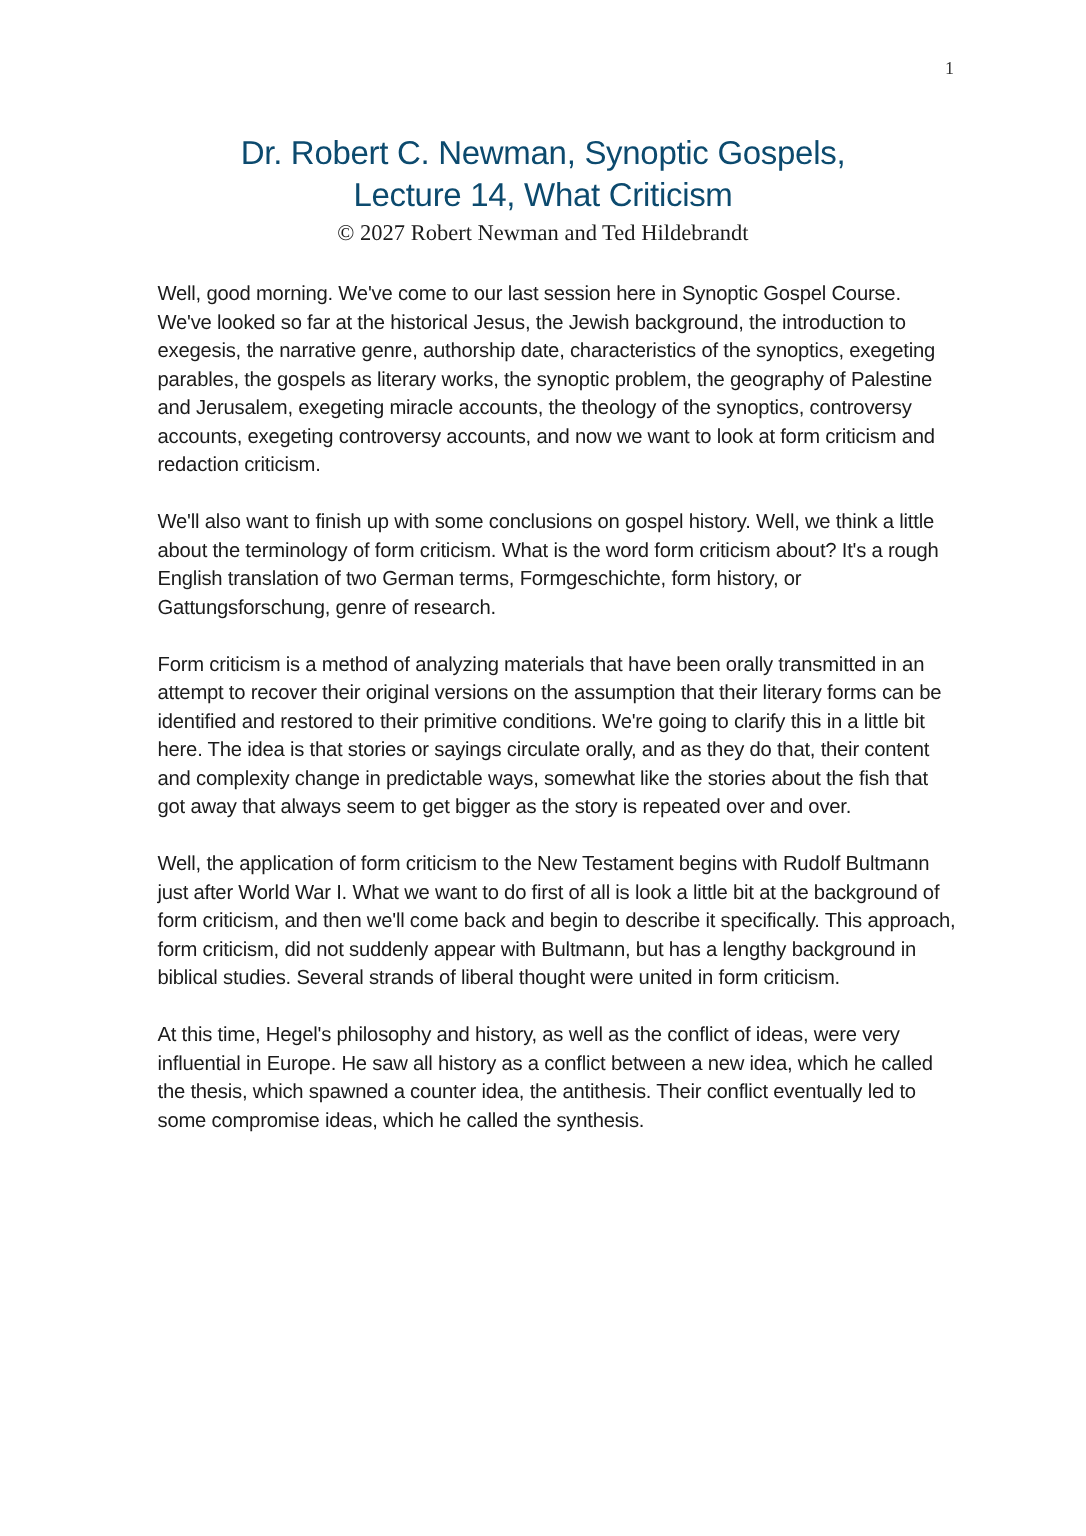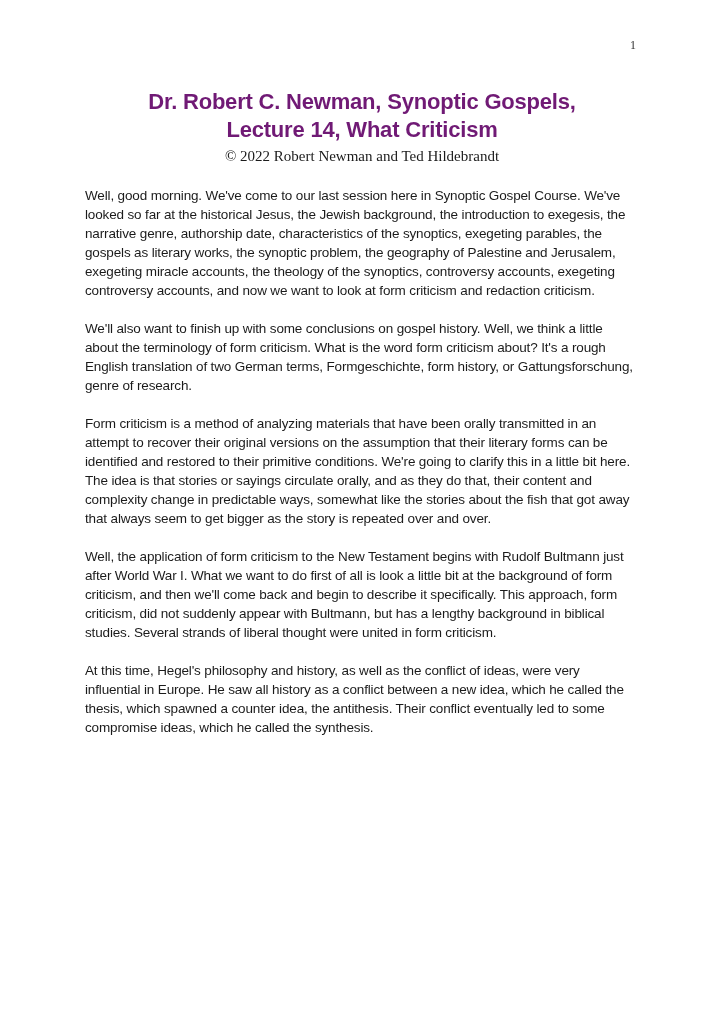--- a/index.html
+++ b/index.html
@@ -21,57 +21,58 @@
     font-family: "Liberation Serif", serif;
     font-size: 12px;
     color: #333333;
   }
   .doc-header {
     padding-top: 88px;
     text-align: center;
   }
   .doc-title {
     font-size: 22px;
-    font-weight: bold;
+    font-weight: normal;
     line-height: 28px;
-    color: #701a75;
+    color: #0c4a6e;
     letter-spacing: -0.2px;
   }
   .doc-copyright {
     margin-top: 3px;
     font-family: "Liberation Serif", serif;
     font-size: 15px;
     line-height: 19px;
     color: #1b1b1b;
   }
   .doc-body {
     margin-top: 20px;
     padding: 0 86px 0 85px;
   }
   .doc-body p {
     font-size: 13.5px;
     line-height: 19px;
     letter-spacing: -0.15px;
     margin-bottom: 19px;
     text-align: left;
+    margin-left: 20px;
   }
 </style>
 </head>
 <body>
 
 <div class="page">
 
   <span class="page-number">1</span>
 
   <div class="doc-header">
     <div class="doc-title">
       <div>Dr. Robert C. Newman, Synoptic Gospels,</div>
       <div>Lecture 14, What Criticism</div>
     </div>
-    <div class="doc-copyright">© 2022 Robert Newman and Ted Hildebrandt</div>
+    <div class="doc-copyright">© 2027 Robert Newman and Ted Hildebrandt</div>
   </div>
 
   <div class="doc-body">
     <p>Well, good morning. We've come to our last session here in Synoptic Gospel Course. We've looked so far at the historical Jesus, the Jewish background, the introduction to exegesis, the narrative genre, authorship date, characteristics of the synoptics, exegeting parables, the gospels as literary works, the synoptic problem, the geography of Palestine and Jerusalem, exegeting miracle accounts, the theology of the synoptics, controversy accounts, exegeting controversy accounts, and now we want to look at form criticism and redaction criticism.</p>
     <p>We'll also want to finish up with some conclusions on gospel history. Well, we think a little about the terminology of form criticism. What is the word form criticism about? It's a rough English translation of two German terms, Formgeschichte, form history, or Gattungsforschung, genre of research.</p>
     <p>Form criticism is a method of analyzing materials that have been orally transmitted in an attempt to recover their original versions on the assumption that their literary forms can be identified and restored to their primitive conditions. We're going to clarify this in a little bit here. The idea is that stories or sayings circulate orally, and as they do that, their content and complexity change in predictable ways, somewhat like the stories about the fish that got away that always seem to get bigger as the story is repeated over and over.</p>
     <p>Well, the application of form criticism to the New Testament begins with Rudolf Bultmann just after World War I. What we want to do first of all is look a little bit at the background of form criticism, and then we'll come back and begin to describe it specifically. This approach, form criticism, did not suddenly appear with Bultmann, but has a lengthy background in biblical studies. Several strands of liberal thought were united in form criticism.</p>
     <p>At this time, Hegel's philosophy and history, as well as the conflict of ideas, were very influential in Europe. He saw all history as a conflict between a new idea, which he called the thesis, which spawned a counter idea, the antithesis. Their conflict eventually led to some compromise ideas, which he called the synthesis.</p>
   </div>
 

